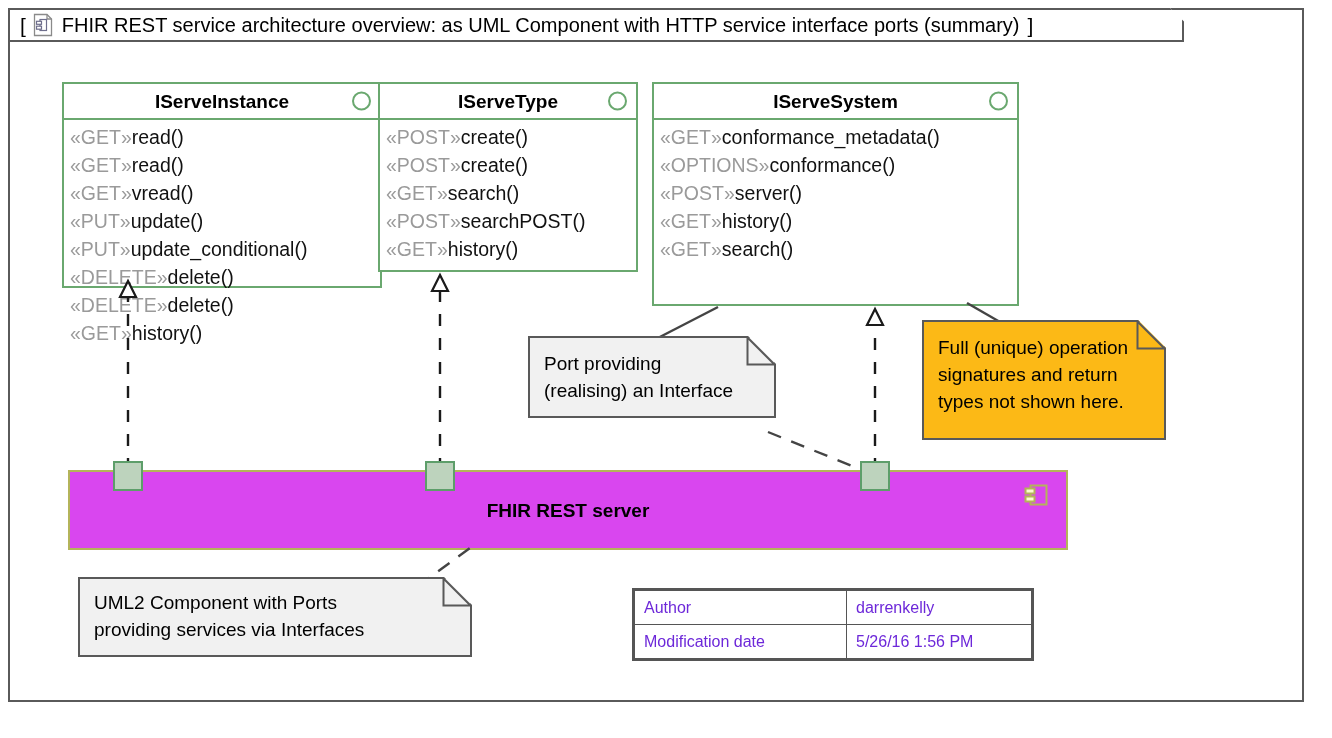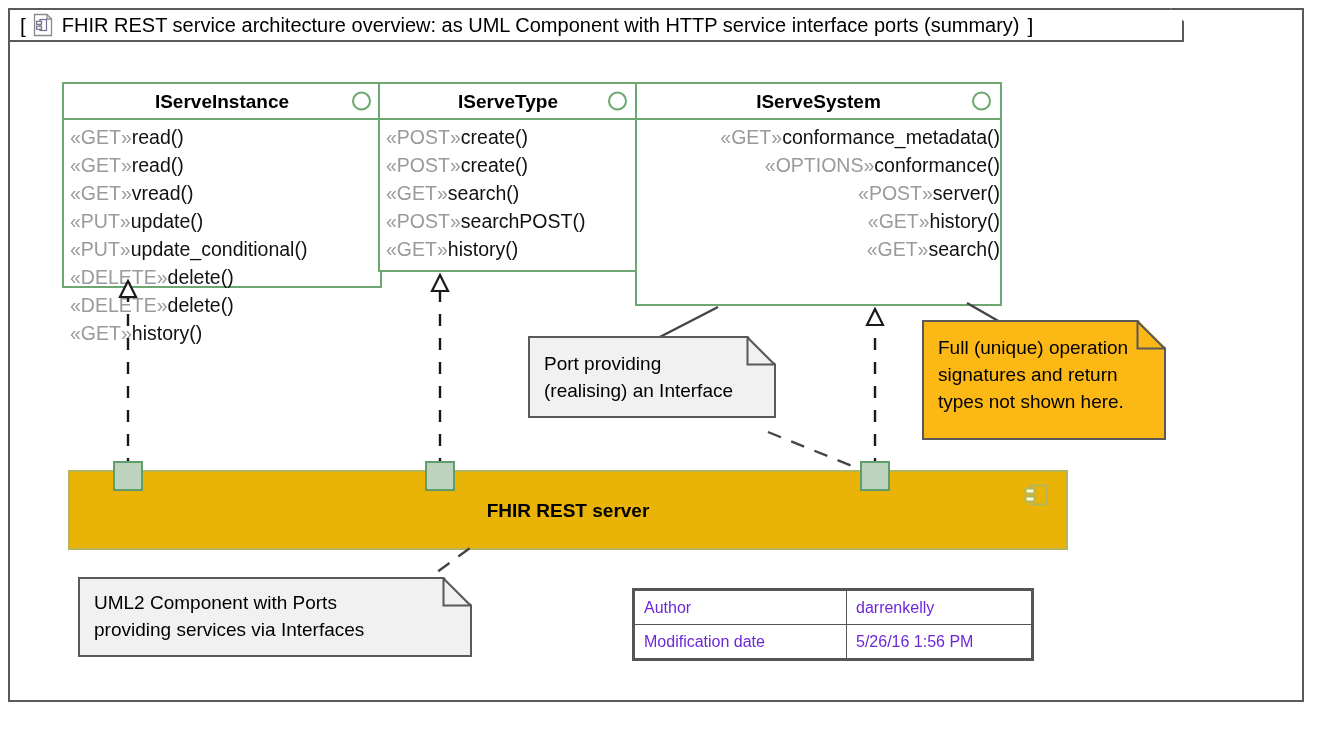--- a/index.html
+++ b/index.html
@@ -115,21 +115,21 @@
     color: #9a9a9a;
   }
 
   
   #component {
     position: absolute;
     left: 68px;
     top: 470px;
     width: 1000px;
     height: 80px;
-    background: #eab308;
+    background: #d946ef;
     border: 2px solid #b4b45a;
     box-sizing: border-box;
     z-index: 1;
   }
   #component-label {
     position: absolute;
     left: 0;
     right: 0;
     top: 28px;
     text-align: center;
@@ -291,21 +291,21 @@
   </div>
   <div class="iface-ops">
     <div class="op"><span class="stereo">«POST»</span><span>create()</span></div>
     <div class="op"><span class="stereo">«POST»</span><span>create()</span></div>
     <div class="op"><span class="stereo">«GET»</span><span>search()</span></div>
     <div class="op"><span class="stereo">«POST»</span><span>searchPOST()</span></div>
     <div class="op"><span class="stereo">«GET»</span><span>history()</span></div>
   </div>
 </div>
 
-<div class="iface" id="iface-2" style="left:635px; top:82px; width:367px; height:224px;text-align:right;">
+<div class="iface" id="iface-2" style="left:652px; top:82px; width:367px; height:224px;">
   <div class="iface-title">
     <span class="name">IServeSystem</span>
     <span class="iface-circle"></span>
   </div>
   <div class="iface-ops">
     <div class="op"><span class="stereo">«GET»</span><span>conformance_metadata()</span></div>
     <div class="op"><span class="stereo">«OPTIONS»</span><span>conformance()</span></div>
     <div class="op"><span class="stereo">«POST»</span><span>server()</span></div>
     <div class="op"><span class="stereo">«GET»</span><span>history()</span></div>
     <div class="op"><span class="stereo">«GET»</span><span>search()</span></div>

